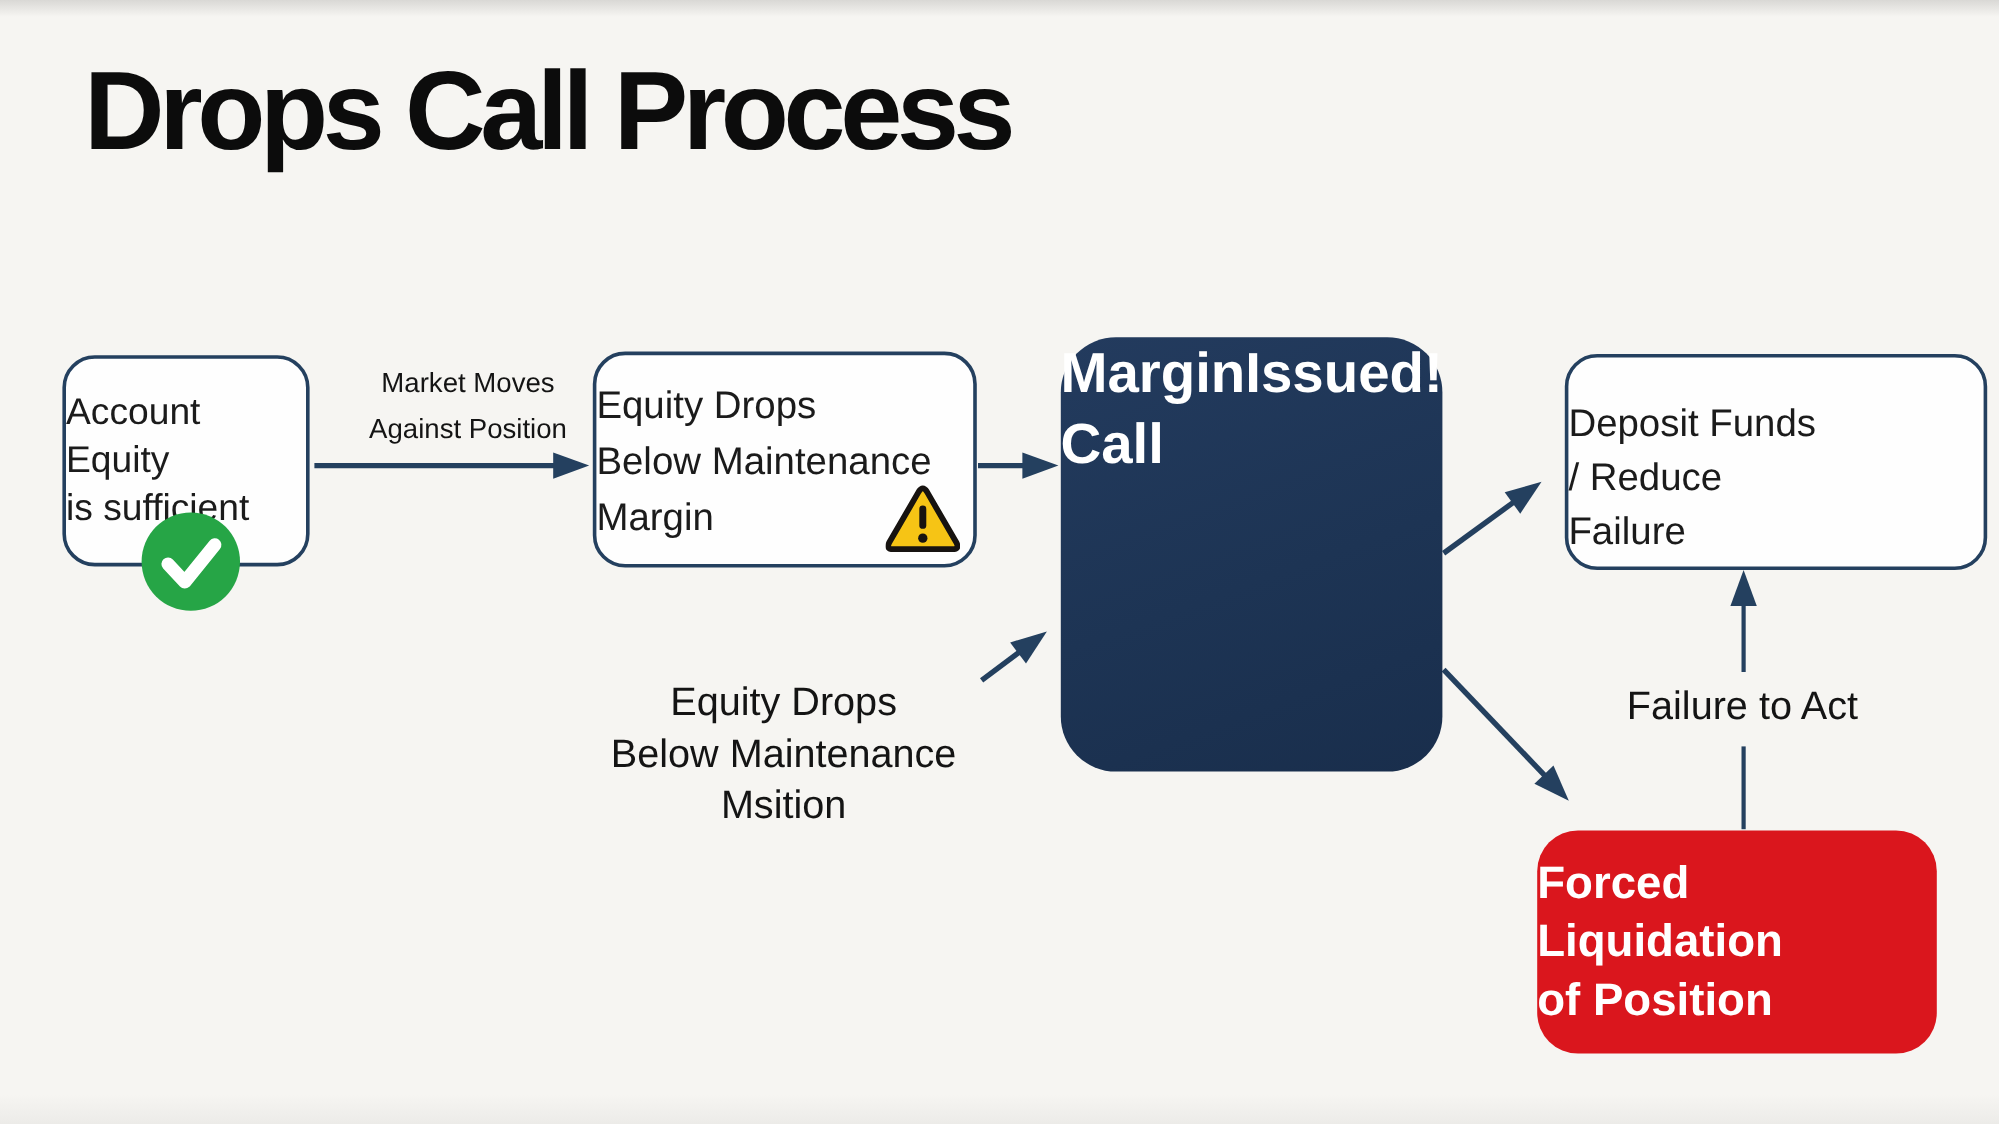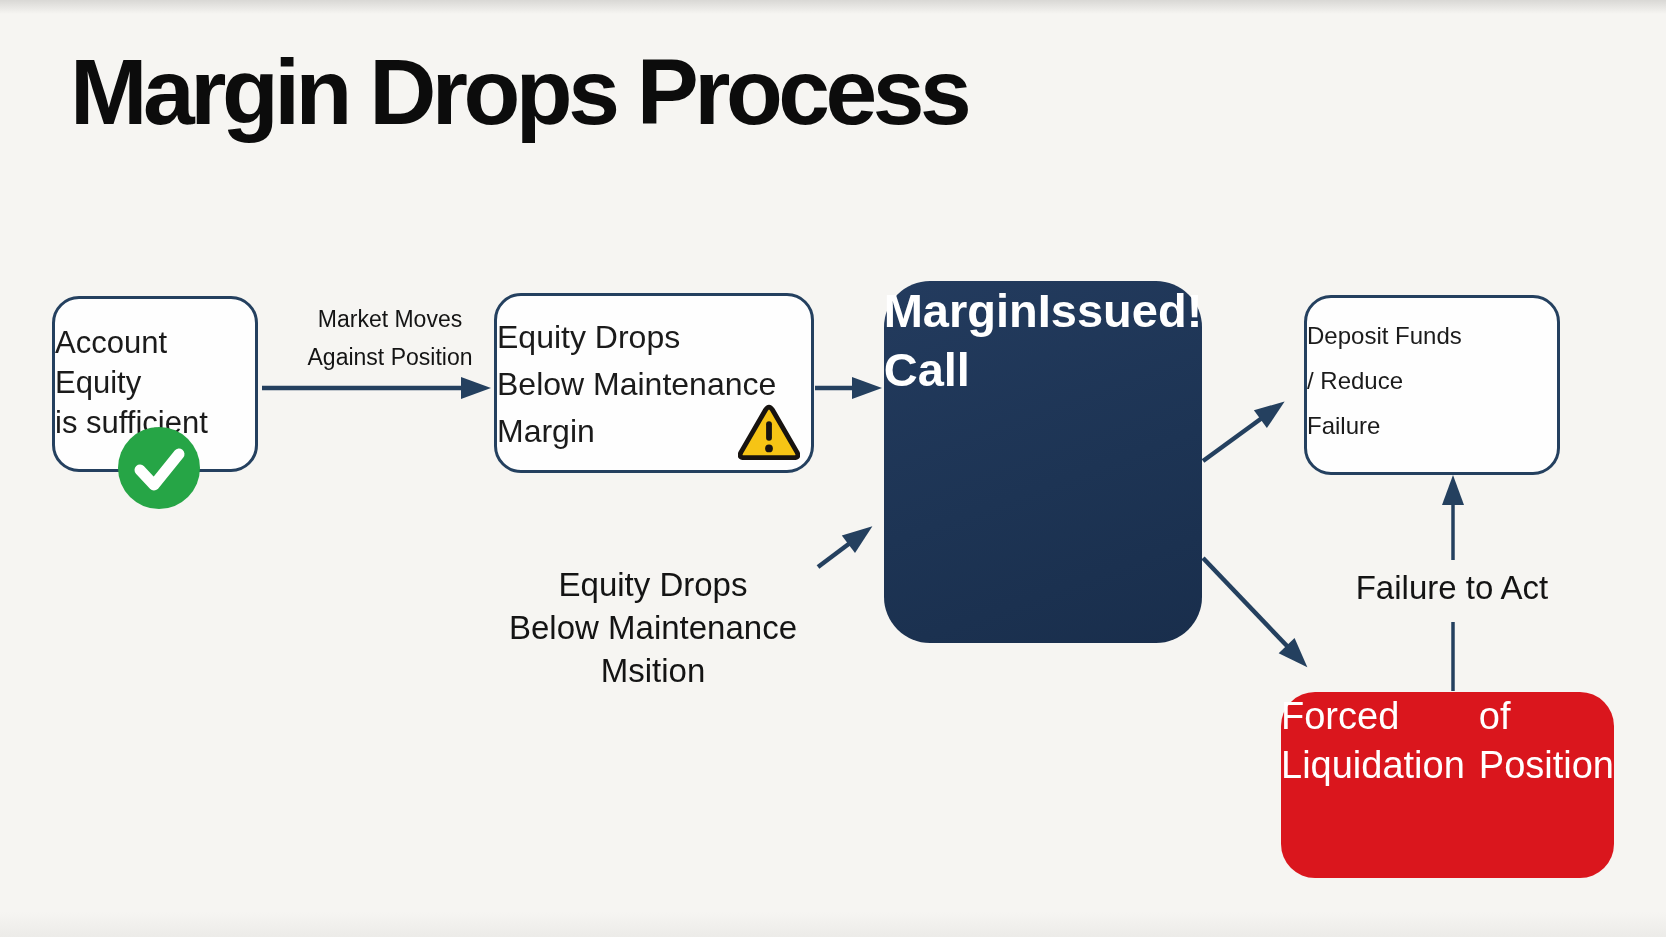--- a/index.html
+++ b/index.html
@@ -25,35 +25,35 @@
   .node {
     position:absolute; box-sizing:border-box;
   }
   .node-white {
     background:#fefefe;
     border:3px solid #24405f;
     border-radius:27px;
   }
   .b-account { left:52px; top:296px; width:206px; height:176px; font-size:31px; line-height:40px; padding-top:24px; }
   .b-equity  { left:494px; top:293px; width:320px; height:180px; font-size:32px; line-height:47px; padding-top:18px; }
-  .b-deposit { left:1304px; top:295px; width:256px; height:180px; font-size:24px; line-height:45px; padding-top:15px; }
+  .b-deposit { left:1304px; top:295px; width:352px; height:180px; font-size:32px; line-height:45px; padding-top:32px; }
 
   .b-margincall {
     left:884px; top:281px; width:318px; height:362px;
     background: linear-gradient(160deg, #233b5e 0%, #1d3454 55%, #192e4c 100%);
     border-radius:46px;
     color:#ffffff; font-size:47px; font-weight:bold; line-height:59px;
     display:flex; flex-direction:row; justify-content:center;
   }
   .b-forced {
     left:1281px; top:692px; width:333px; height:186px;
     background:#da161d;
     border-radius:34px;
-    color:#ffffff; font-size:38px; font-weight:normal; line-height:49px;
-    display:flex; flex-direction:row; justify-content:center;
+    color:#ffffff; font-size:38px; font-weight:bold; line-height:49px;
+    display:flex; flex-direction:column; justify-content:center;
   }
 
   .edge-label {
     position:absolute; text-align:center; color:#141414;
   }
   .l-market  { left:240px; top:300px; width:300px; font-size:23px; line-height:38px; }
   .l-equity  { left:458px; top:563px; width:390px; font-size:33px; line-height:43px; }
   .l-failure { left:1327px; top:568px; width:250px; font-size:33px; line-height:40px; }
 
   .check-badge {
@@ -61,21 +61,21 @@
   }
   .warn-badge {
     position:absolute; left:241px; top:107px; width:62px; height:58px;
   }
 </style>
 </head>
 <body>
 
 <div class="canvas">
 
-  <h1 class="title">Margin Drops Process</h1>
+  <h1 class="title">Drops Call Process</h1>
 
   <svg class="arrows" viewBox="0 0 1666 937" xmlns="http://www.w3.org/2000/svg">
     <defs>
       <marker id="ah" viewBox="0 0 32 26" markerWidth="32" markerHeight="26" refX="3" refY="13" orient="auto" markerUnits="userSpaceOnUse">
         <path d="M1,2 L31,13 L1,24 Z" fill="#24405f"></path>
       </marker>
     </defs>
     <line x1="262" y1="388" x2="463" y2="388" stroke="#24405f" stroke-width="4.5" marker-end="url(#ah)"></line>
     <line x1="815" y1="388" x2="854" y2="388" stroke="#24405f" stroke-width="4.5" marker-end="url(#ah)"></line>
     <line x1="818" y1="567" x2="850" y2="543" stroke="#24405f" stroke-width="4.5" marker-end="url(#ah)"></line>

